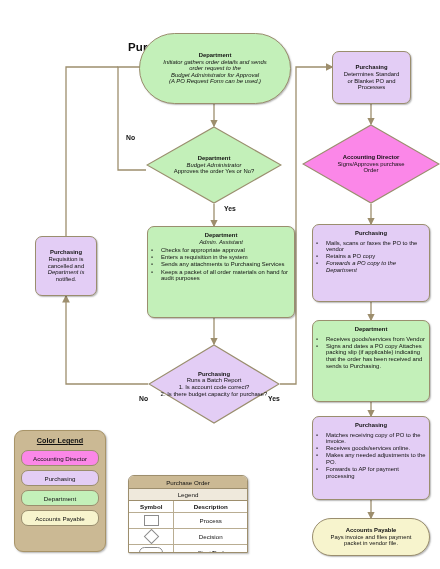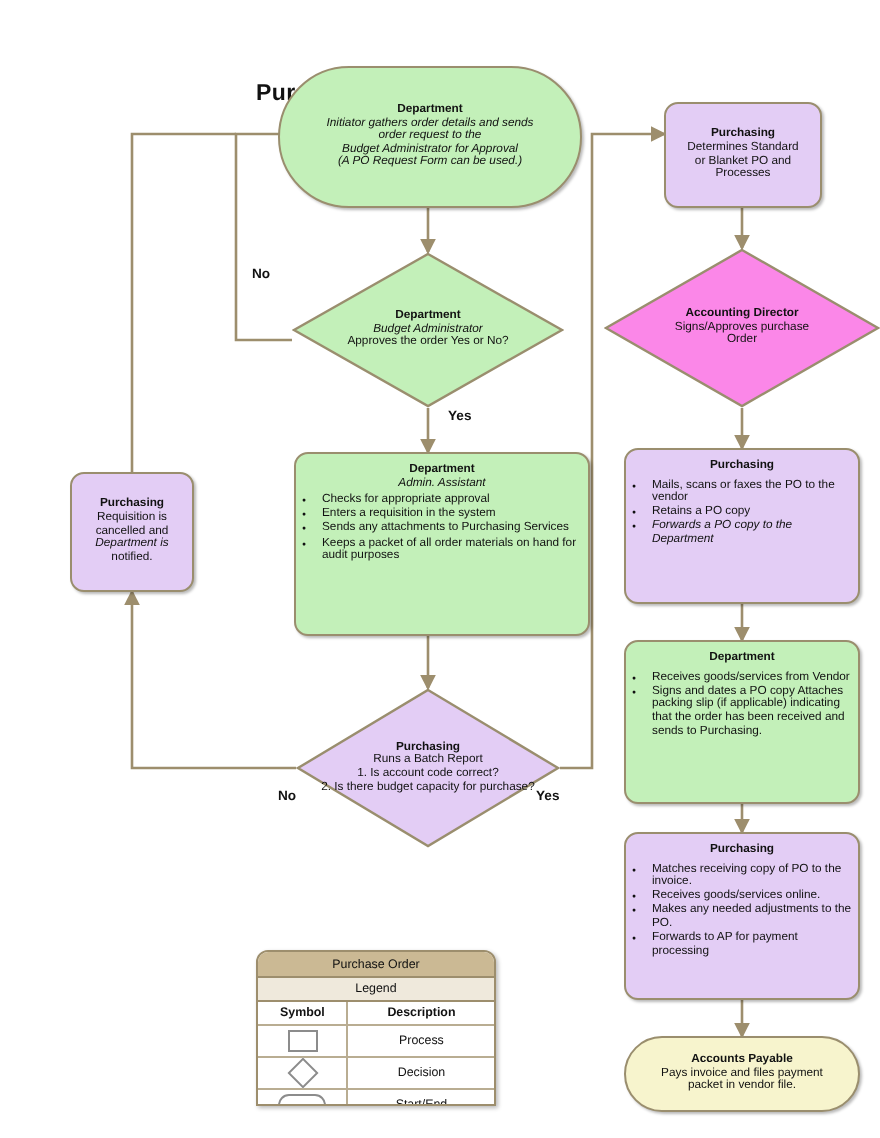--- a/index.html
+++ b/index.html
@@ -204,20 +204,27 @@
       <li>Forwards to AP for payment processing</li>
     </ul>
   </div>
 
   <div class="node term cream" style="left:312px;top:518px;width:118px;height:38px;font-size:5.9px;padding:0 8px;">
     <span class="ttl">Accounts Payable</span>
     <span class="body">Pays invoice and files payment</span>
     <span class="body">packet in vendor file.</span>
   </div>
 
+  <div class="legend-box" style="left:14px;top:430px;width:92px;height:122px;">
+    <div class="legend-title" style="font-size:7.2px;">Color Legend</div>
+    <div class="legend-item pink" style="font-size:6.2px;padding:3.5px 0;">Accounting Director</div>
+    <div class="legend-item purple" style="font-size:6.2px;padding:3.5px 0;">Purchasing</div>
+    <div class="legend-item green" style="font-size:6.2px;padding:3.5px 0;">Department</div>
+    <div class="legend-item cream" style="font-size:6.2px;padding:3.5px 0;">Accounts Payable</div>
+  </div>
 
   <div class="sym-box" style="left:128px;top:475px;width:120px;height:78px;font-size:6.2px;">
     <div class="sym-hdr" style="padding:2.5px 0;">Purchase Order</div>
     <div class="sym-sub" style="padding:2px 0;">Legend</div>
     <div class="sym-row">
       <div class="sym-c1 sym-hcell" style="padding:2px 0;">Symbol</div>
       <div class="sym-c2 sym-hcell" style="padding:2px 0;">Description</div>
     </div>
     <div class="sym-row">
       <div class="sym-c1" style="padding:2px 0;">

